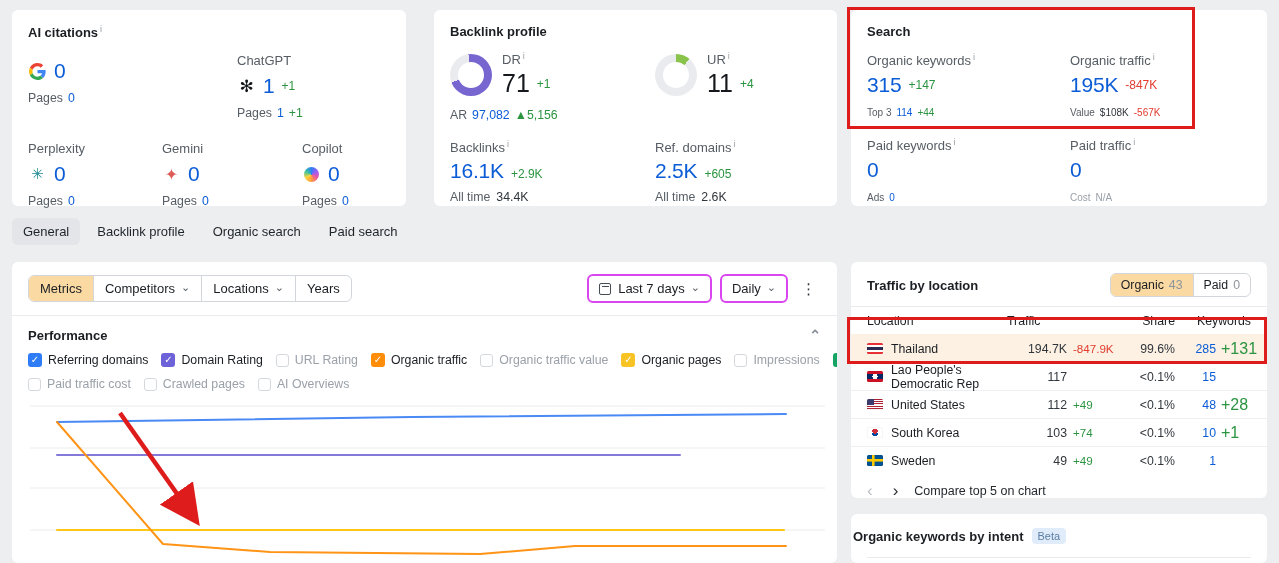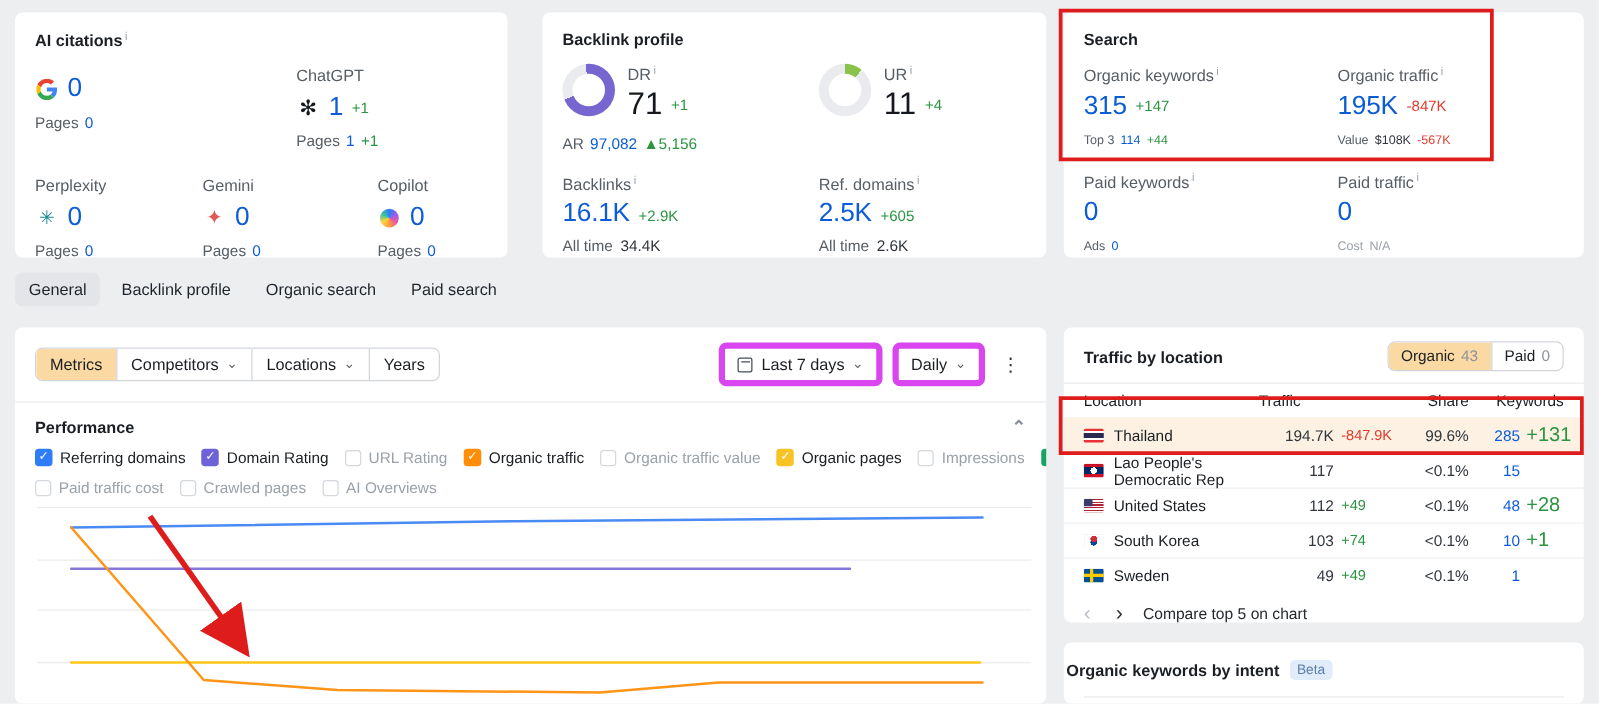--- a/index.html
+++ b/index.html
@@ -30,21 +30,21 @@
   .ai-pages{font-size:12.3px;margin-top:8px;display:flex;gap:5px;color:#565d64}
   .icon{display:inline-flex;width:19px;height:19px;align-items:center;justify-content:center;margin-right:7px}
   .icon svg{width:17px;height:17px}
   .ic-chatgpt{color:#14181c;font-size:17px}
   .ic-perplexity{color:#1f8a93;font-size:15px}
   .ic-gemini{color:#dd5a57;font-size:16px}
   .ic-copilot-dot{width:15px;height:15px;border-radius:50%;
     background:conic-gradient(from 0deg,#2f7df6,#9a5cf5,#e85aa0,#ff9a3d,#ffd43d,#39c3a3,#2f7df6)}
   
   .bl-grid{display:grid;grid-template-columns:205px 1fr;padding:12px 16px 0}
-  .bl-cell{display:flex;gap:10px;align-items:flex-start}
+  .bl-cell{display:flex;gap:10px;align-items:center}
   .donut{width:42px;height:42px;border-radius:50%;position:relative;flex:none}
   .donut::after{content:"";position:absolute;inset:8px;background:#fff;border-radius:50%}
   .bl-label{color:#565d64}
   .bl-num{font-size:25px;color:#15191d;display:flex;align-items:center;margin-top:2px}
   .ar-line{margin-top:10px;font-size:12.3px;display:flex;gap:5px}
   .bl-grid2{display:grid;grid-template-columns:205px 1fr;padding:17px 16px 0}
   .blk-val{display:flex;align-items:baseline;margin-top:4px}
   .alltime{font-size:12.3px;color:#565d64;margin-top:7px;display:flex;gap:6px}
   
   .s-grid{display:grid;grid-template-columns:203px 1fr;row-gap:19px;padding:13px 16px 0}
@@ -52,21 +52,21 @@
   .s-val{display:flex;align-items:center}
   .s-sub{font-size:10px;margin-top:10px;display:flex;gap:5px}
   
   .f-row{display:flex;align-items:center;padding:12px 16px 0}
   .seg-group{display:inline-flex;border:1px solid #d2d6db;border-radius:6px;overflow:hidden;background:#fff}
   .seg{padding:5px 11px;display:flex;align-items:center}
   .seg+.seg{border-left:1px solid #d2d6db}
   .seg.active{background:#fbd9a3}
   .chev{font-size:11px;color:#565d64;margin-left:6px;transform:translateY(-1px)}
   .right-controls{margin-left:auto;display:flex;align-items:center;gap:8px}
-  .btn{display:inline-flex;align-items:center;border:5px solid #d946ef;border-radius:6px;padding:5px 10px;background:#fff}
+  .btn{display:inline-flex;align-items:center;border:2px solid #d946ef;border-radius:6px;padding:5px 10px;background:#fff}
   .kebab{font-size:15px;color:#30363c;padding:0 5px;letter-spacing:0}
   .cal{width:10px;height:10px;border:1.4px solid #464d54;border-radius:2px;display:inline-block;position:relative;margin-right:7px}
   .cal::before{content:"";position:absolute;left:1.5px;right:1.5px;top:2px;height:1.4px;background:#464d54}
   .divider{height:1px;background:#e9ebee;margin-top:12px}
   .perf-head{display:flex;align-items:center;padding:11px 16px 0;font-weight:700}
   .collapse{margin-left:auto;color:#8a9199;font-size:14px}
   .cb-row{display:flex;align-items:center;padding:10px 16px 0;white-space:nowrap;gap:13px}
   .cb{display:inline-flex;align-items:center;gap:6px;font-size:12.3px}
   .box{width:14px;height:14px;border-radius:3px;display:inline-flex;align-items:center;justify-content:center;color:#fff;font-size:10px;line-height:1;flex:none}
   .box.un{width:11px;height:11px;border:1.5px solid #d4d8dc;background:#fff}

